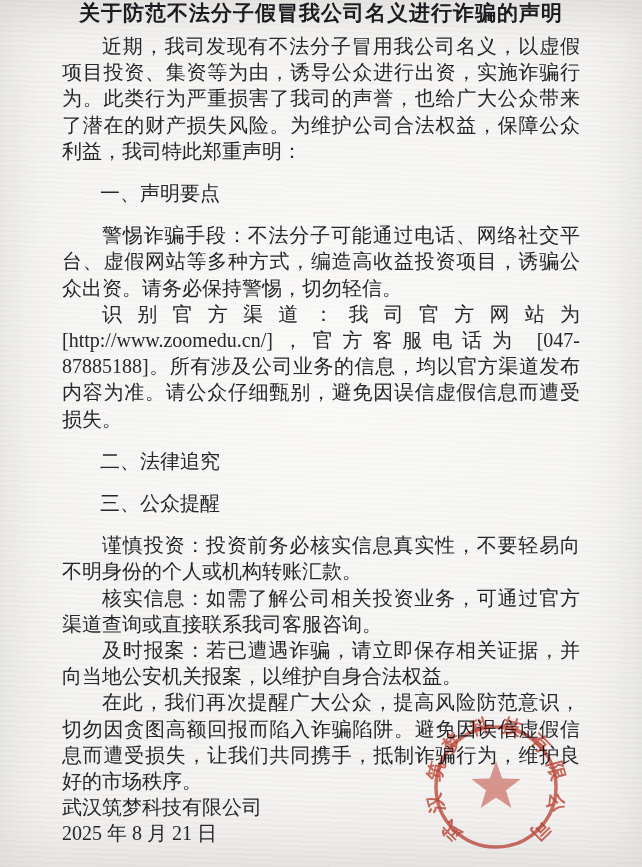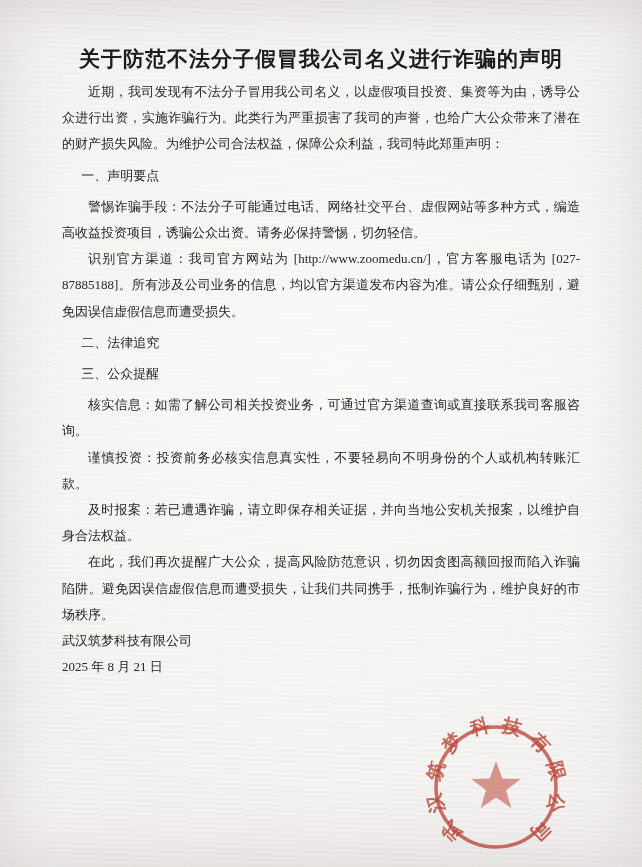--- a/index.html
+++ b/index.html
@@ -10,58 +10,57 @@
   }
   .page{
     position:relative;width:642px;height:867px;
     background:
       radial-gradient(ellipse 120% 90% at 52% 42%, rgba(255,255,255,.55), rgba(255,255,255,0) 60%),
       repeating-linear-gradient(2deg, rgba(120,118,112,.035) 0 2px, rgba(255,255,255,.03) 2px 5px),
       linear-gradient(180deg,#efedeb 0,#f4f3f1 40px,#f4f3f1 780px,#f1efed 867px);
     box-shadow:inset 0 0 60px rgba(150,145,138,.25);
   }
   .title{
-    padding-top:46px;
     text-align:center;
     font-size:21px;font-weight:bold;color:#1b1b20;
     letter-spacing:1px;line-height:26px;
   }
   .content{
     margin:7px 62px 0 62px;
     width:518px;
-    font-size:13px;line-height:26.2px;color:#26262b;
+    font-size:20px;line-height:26.2px;color:#26262b;
     text-align:justify;text-justify:inter-ideograph;
   }
   .para{margin:0;text-indent:2em;}
-  .heading{margin:5px;text-indent:1.1em;font-family:Liberation Serif, serif;}
+  .heading{margin:16px;text-indent:1.1em;font-family:Liberation Serif, serif;}
   .signature{margin-top:0;}
   .company-line{padding-right:24px;}
   .date-line{padding-right:28px;}
   .seal{
     position:absolute;left:401px;top:692px;width:190px;height:190px;
     mix-blend-mode:multiply;opacity:.92;pointer-events:none;
   }
 </style>
 </head>
 <body>
 
 <div class="page">
 
   <div class="title">关于防范不法分子假冒我公司名义进行诈骗的声明</div>
 
   <div class="content">
     <div id="blocks">
         <p class="para">近期，我司发现有不法分子冒用我公司名义，以虚假项目投资、集资等为由，诱导公众进行出资，实施诈骗行为。此类行为严重损害了我司的声誉，也给广大公众带来了潜在的财产损失风险。为维护公司合法权益，保障公众利益，我司特此郑重声明：</p>
         <p class="heading">一、声明要点</p>
         <p class="para">警惕诈骗手段：不法分子可能通过电话、网络社交平台、虚假网站等多种方式，编造高收益投资项目，诱骗公众出资。请务必保持警惕，切勿轻信。</p>
-        <p class="para">识别官方渠道：我司官方网站为 [http://www.zoomedu.cn/]，官方客服电话为 [027-87885188]。所有涉及公司业务的信息，均以官方渠道发布内容为准。请公众仔细甄别，避免因误信虚假信息而遭受损失。</p>
+        <p class="para">识别官方渠道：我司官方网站为 [http://www.zoomedu.cn/]，官方客服电话为 [047-87885188]。所有涉及公司业务的信息，均以官方渠道发布内容为准。请公众仔细甄别，避免因误信虚假信息而遭受损失。</p>
         <p class="heading">二、法律追究</p>
         <p class="heading">三、公众提醒</p>
+        <p class="para">谨慎投资：投资前务必核实信息真实性，不要轻易向不明身份的个人或机构转账汇款。</p>
         <p class="para">核实信息：如需了解公司相关投资业务，可通过官方渠道查询或直接联系我司客服咨询。</p>
-        <p class="para">谨慎投资：投资前务必核实信息真实性，不要轻易向不明身份的个人或机构转账汇款。</p>
         <p class="para">及时报案：若已遭遇诈骗，请立即保存相关证据，并向当地公安机关报案，以维护自身合法权益。</p>
         <p class="para">在此，我们再次提醒广大公众，提高风险防范意识，切勿因贪图高额回报而陷入诈骗陷阱。避免因误信虚假信息而遭受损失，让我们共同携手，抵制诈骗行为，维护良好的市场秩序。</p>
       </div>
 
     <div class="signature">
       <div class="company-line">武汉筑梦科技有限公司</div>
       <div class="date-line">2025 年 8 月 21 日</div>
     </div>
   </div>
 

